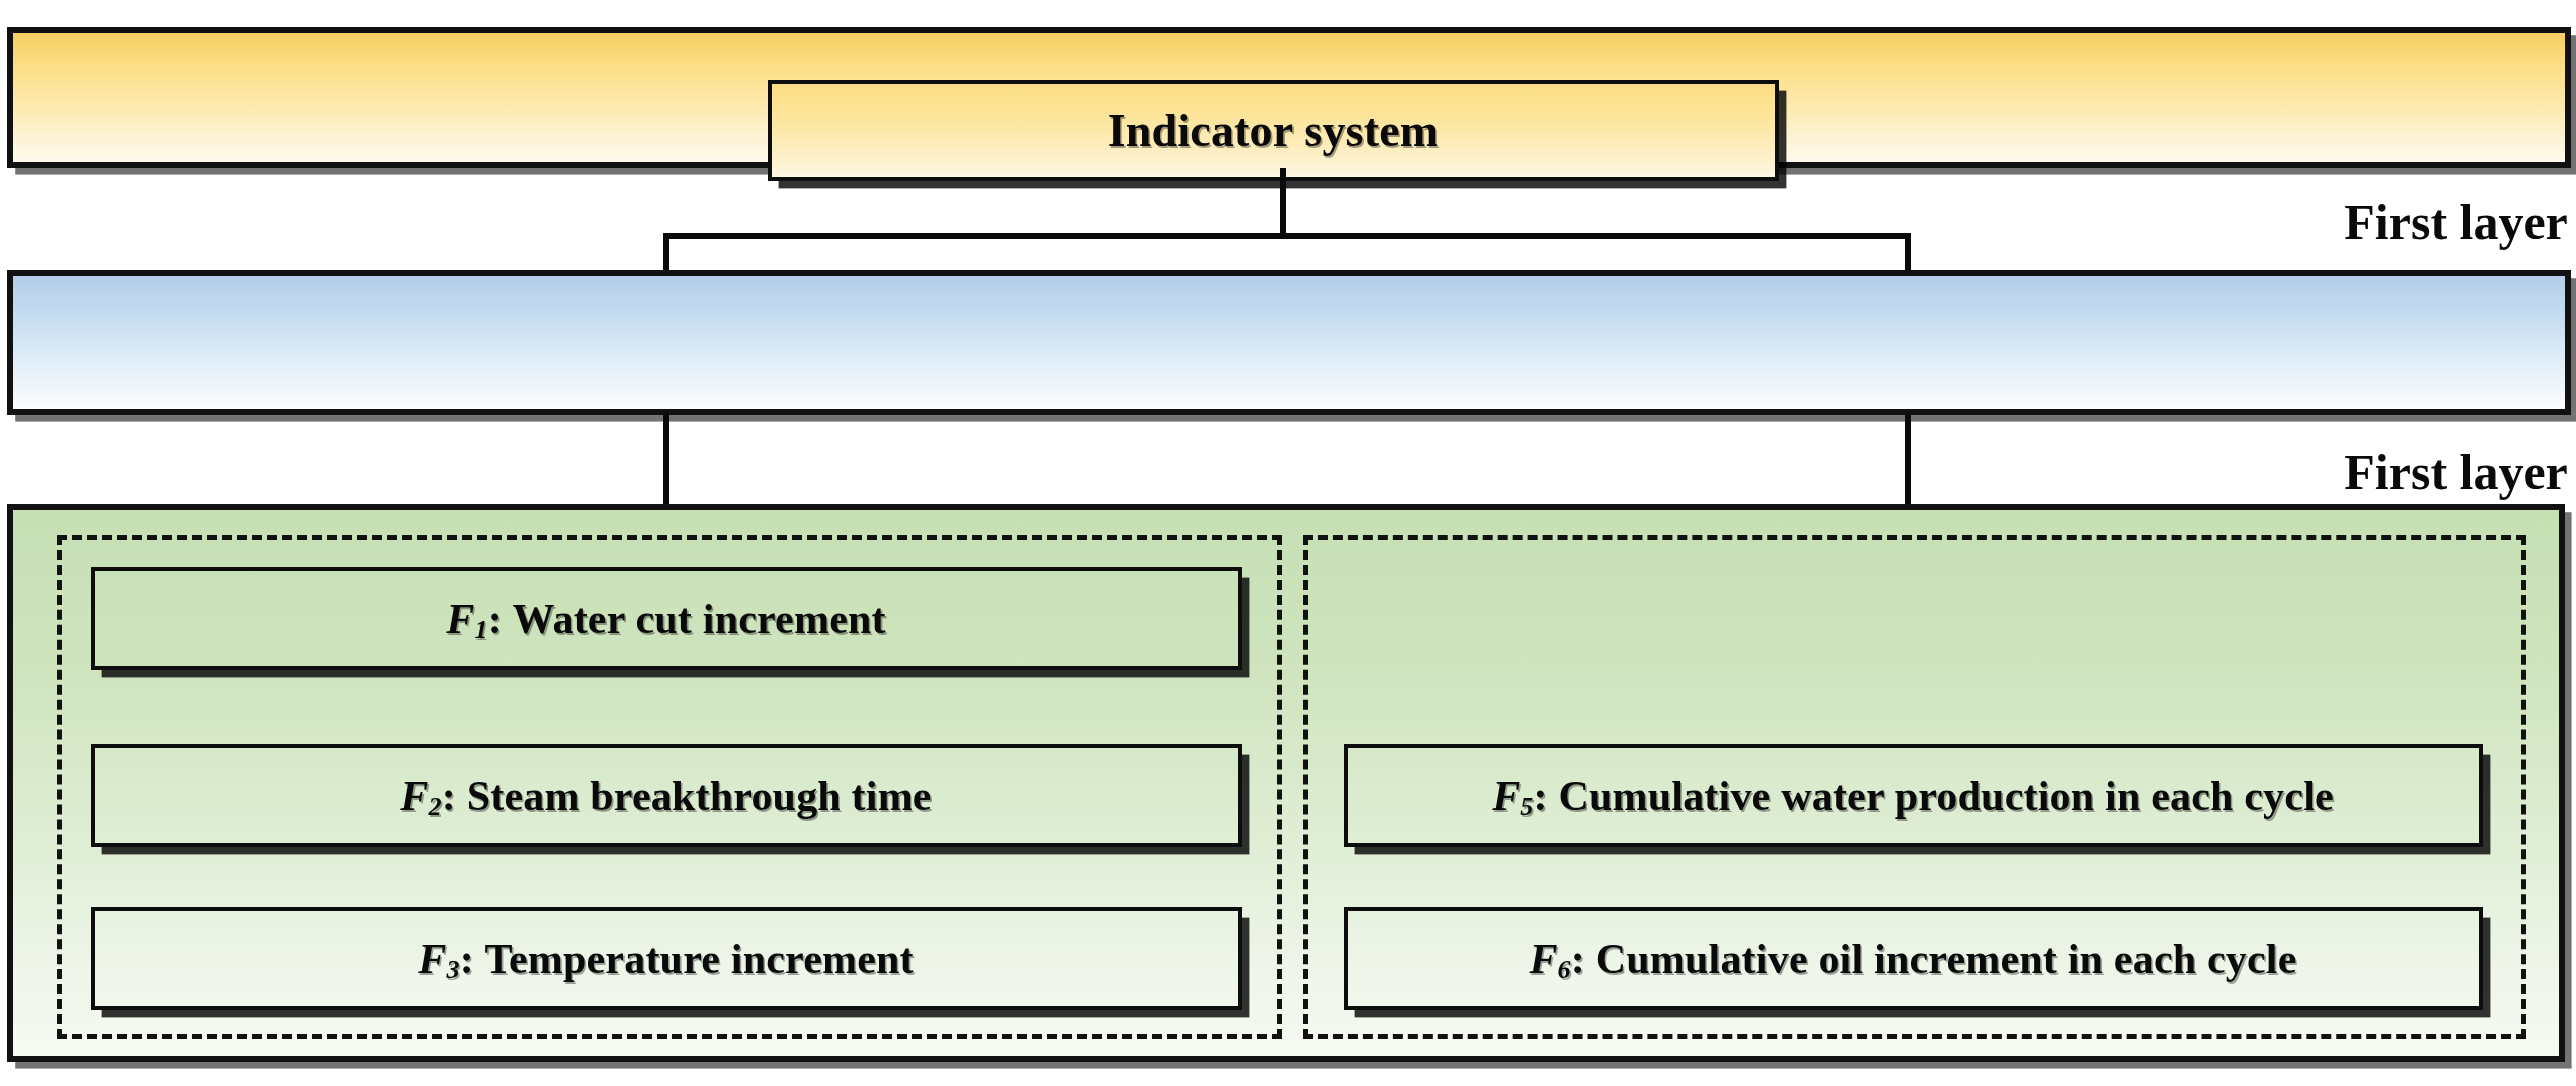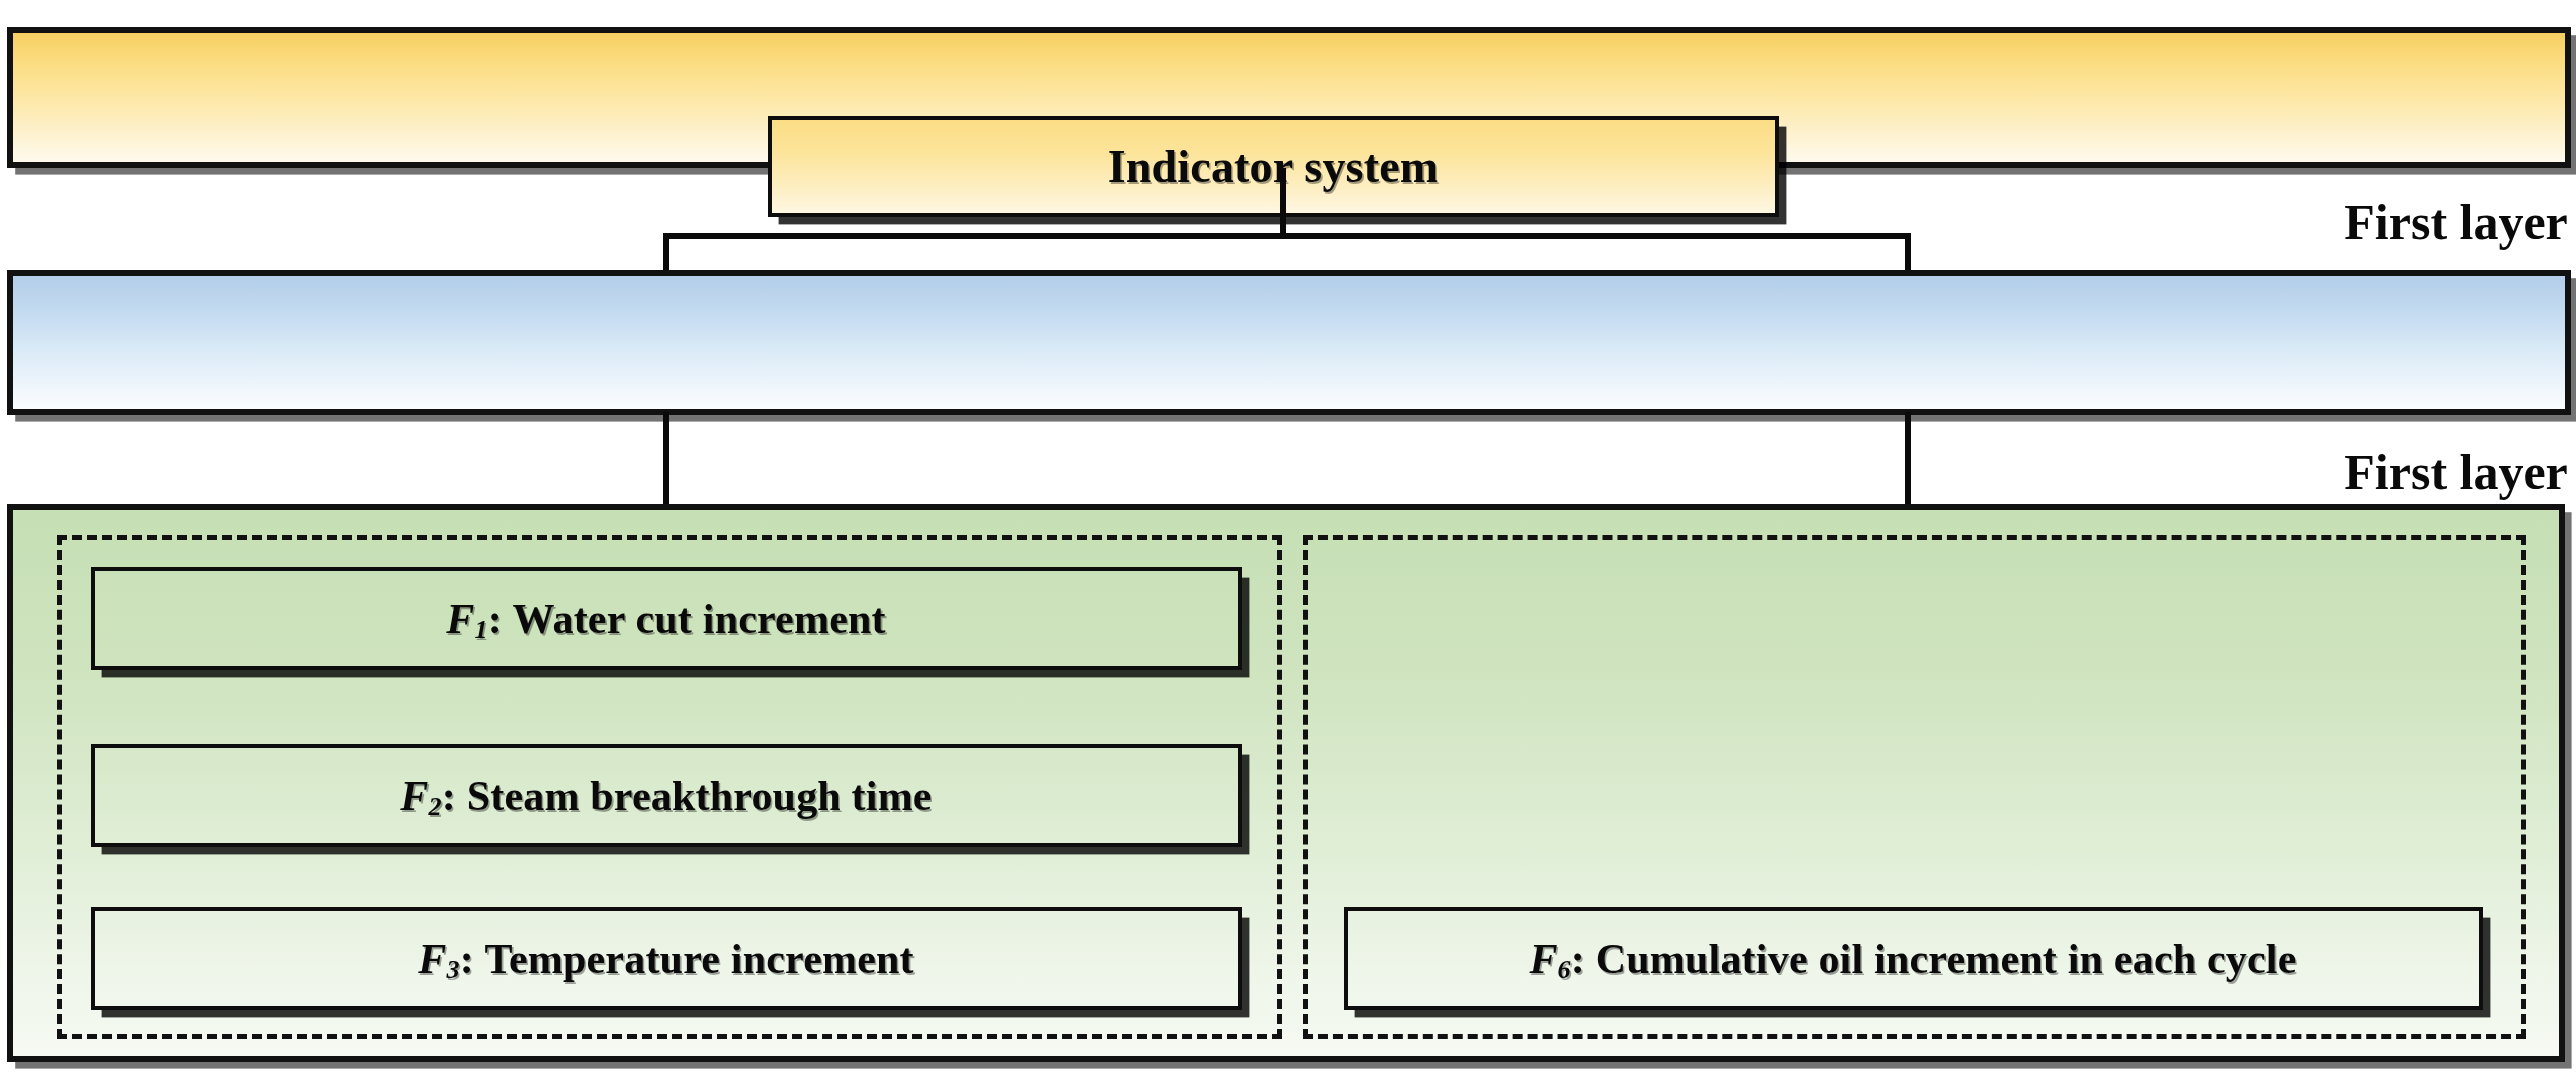--- a/index.html
+++ b/index.html
@@ -39,21 +39,21 @@
     width: 2564px; height: 141px;
     background: linear-gradient(to bottom,
                 #f6cf62 0%, #fbdc80 22%, #fde8a8 52%,
                 #fdf2cf 78%, #fefaee 100%);
   }
   #indicator-system-box {
     left: 755px; top: 47px;
     width: 1011px; height: 101px;
     background: linear-gradient(to bottom,
                 #fbdd85 0%, #fce49a 35%, #fdeec0 70%, #fef7e2 100%);
-    display: flex; align-items: center; justify-content: center; margin-top: 36px;
+    display: flex; align-items: center; justify-content: center;
   }
 
   
   #blue-band {
     left: 6.5px;  top: 270px;
     width: 2564px; height: 145px;
     background: linear-gradient(to bottom,
                 #b3cee9 0%, #c4dbf0 28%, #dcebf7 58%,
                 #eef5fb 82%, #fbfdff 100%);
   }
@@ -190,20 +190,23 @@
 
     <div class="leaf-box leaf-l row2">
       <span class="box-label f-label"><span class="sym"><span>F</span><sub>2</sub></span><span>:</span>&nbsp;<span>Steam breakthrough time</span></span>
     </div>
 
     <div class="leaf-box leaf-l row3">
       <span class="box-label f-label"><span class="sym"><span>F</span><sub>3</sub></span><span>:</span>&nbsp;<span>Temperature increment</span></span>
     </div>
 
 
+    <div class="leaf-box leaf-r row2">
+      <span class="box-label f-label"><span class="sym"><span>F</span><sub>5</sub></span><span>:</span>&nbsp;<span>Cumulative water production in each cycle</span></span>
+    </div>
 
     <div class="leaf-box leaf-r row3">
       <span class="box-label f-label"><span class="sym"><span>F</span><sub>6</sub></span><span>:</span>&nbsp;<span>Cumulative oil increment in each cycle</span></span>
     </div>
 
   </div>
 </div>
 
 
 </body></html>

